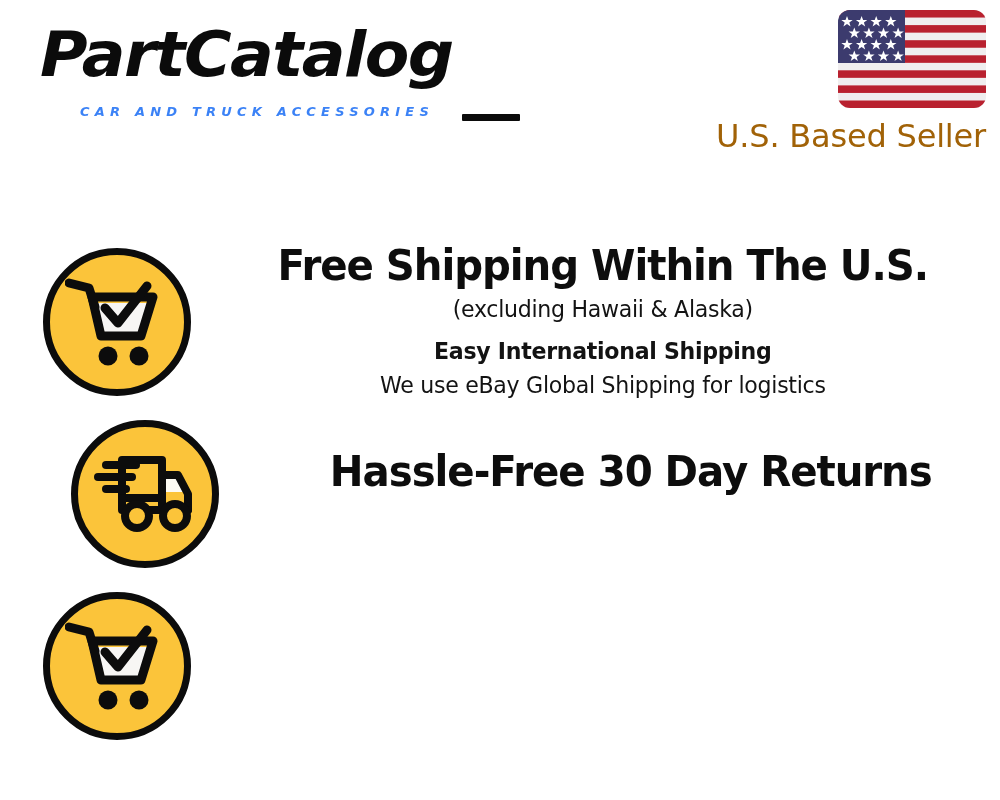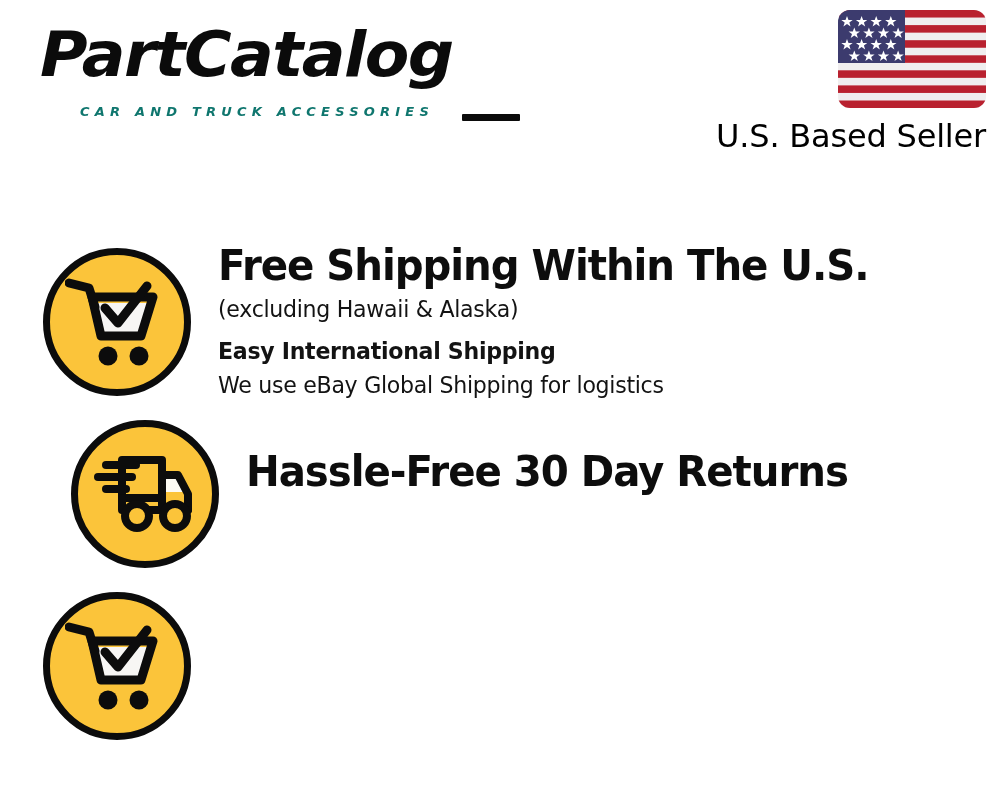--- a/index.html
+++ b/index.html
@@ -51,21 +51,21 @@
   .brand-tagline {
     position: absolute;
     left: 40px;
     top: 86px;
     font-family: "DejaVu Sans", sans-serif;
     font-size: 13px;
     font-weight: 700;
     font-style: italic;
     letter-spacing: 5.2px;
     line-height: 16px;
-    color: #0f766e;
+    color: #3b82f6;
     white-space: nowrap;
   }
   .brand-underline {
     position: absolute;
     left: 422px;
     top: 96px;
     width: 58px;
     height: 7px;
     background: #0b0b0b;
     border-radius: 1px;
@@ -85,21 +85,21 @@
   .flag-svg { display: block; width: 148px; height: 98px; }
 
   .seller-label {
     position: absolute;
     right: 14px;
     top: 117px;
     font-family: "DejaVu Sans", sans-serif;
     font-size: 32px;
     font-weight: 400;
     line-height: 38px;
-    color: #000000;
+    color: #a16207;
     white-space: nowrap;
     letter-spacing: -0.2px;
   }
 
   
   .features {
     position: absolute;
     left: 0;
     top: 240px;
     width: 1000px;
@@ -127,22 +127,23 @@
   .feature-icon svg {
     position: absolute;
     left: 50%;
     top: 50%;
     transform: translate(-50%, -50%);
     display: block;
   }
 
   .feature-text {
     position: absolute;
-    left: 218px;
+    left: 238px;
     width: 760px;
+    text-align: center;
   }
   .row-0 .feature-text { top: 0px; }
   .row-1 .feature-text { top: 34px; }
   .row-2 .feature-text { top: 32px; }
 
   .feature-title {
     font-family: "DejaVu Sans", sans-serif;
     font-size: 42px;
     font-weight: 700;
     line-height: 52px;

